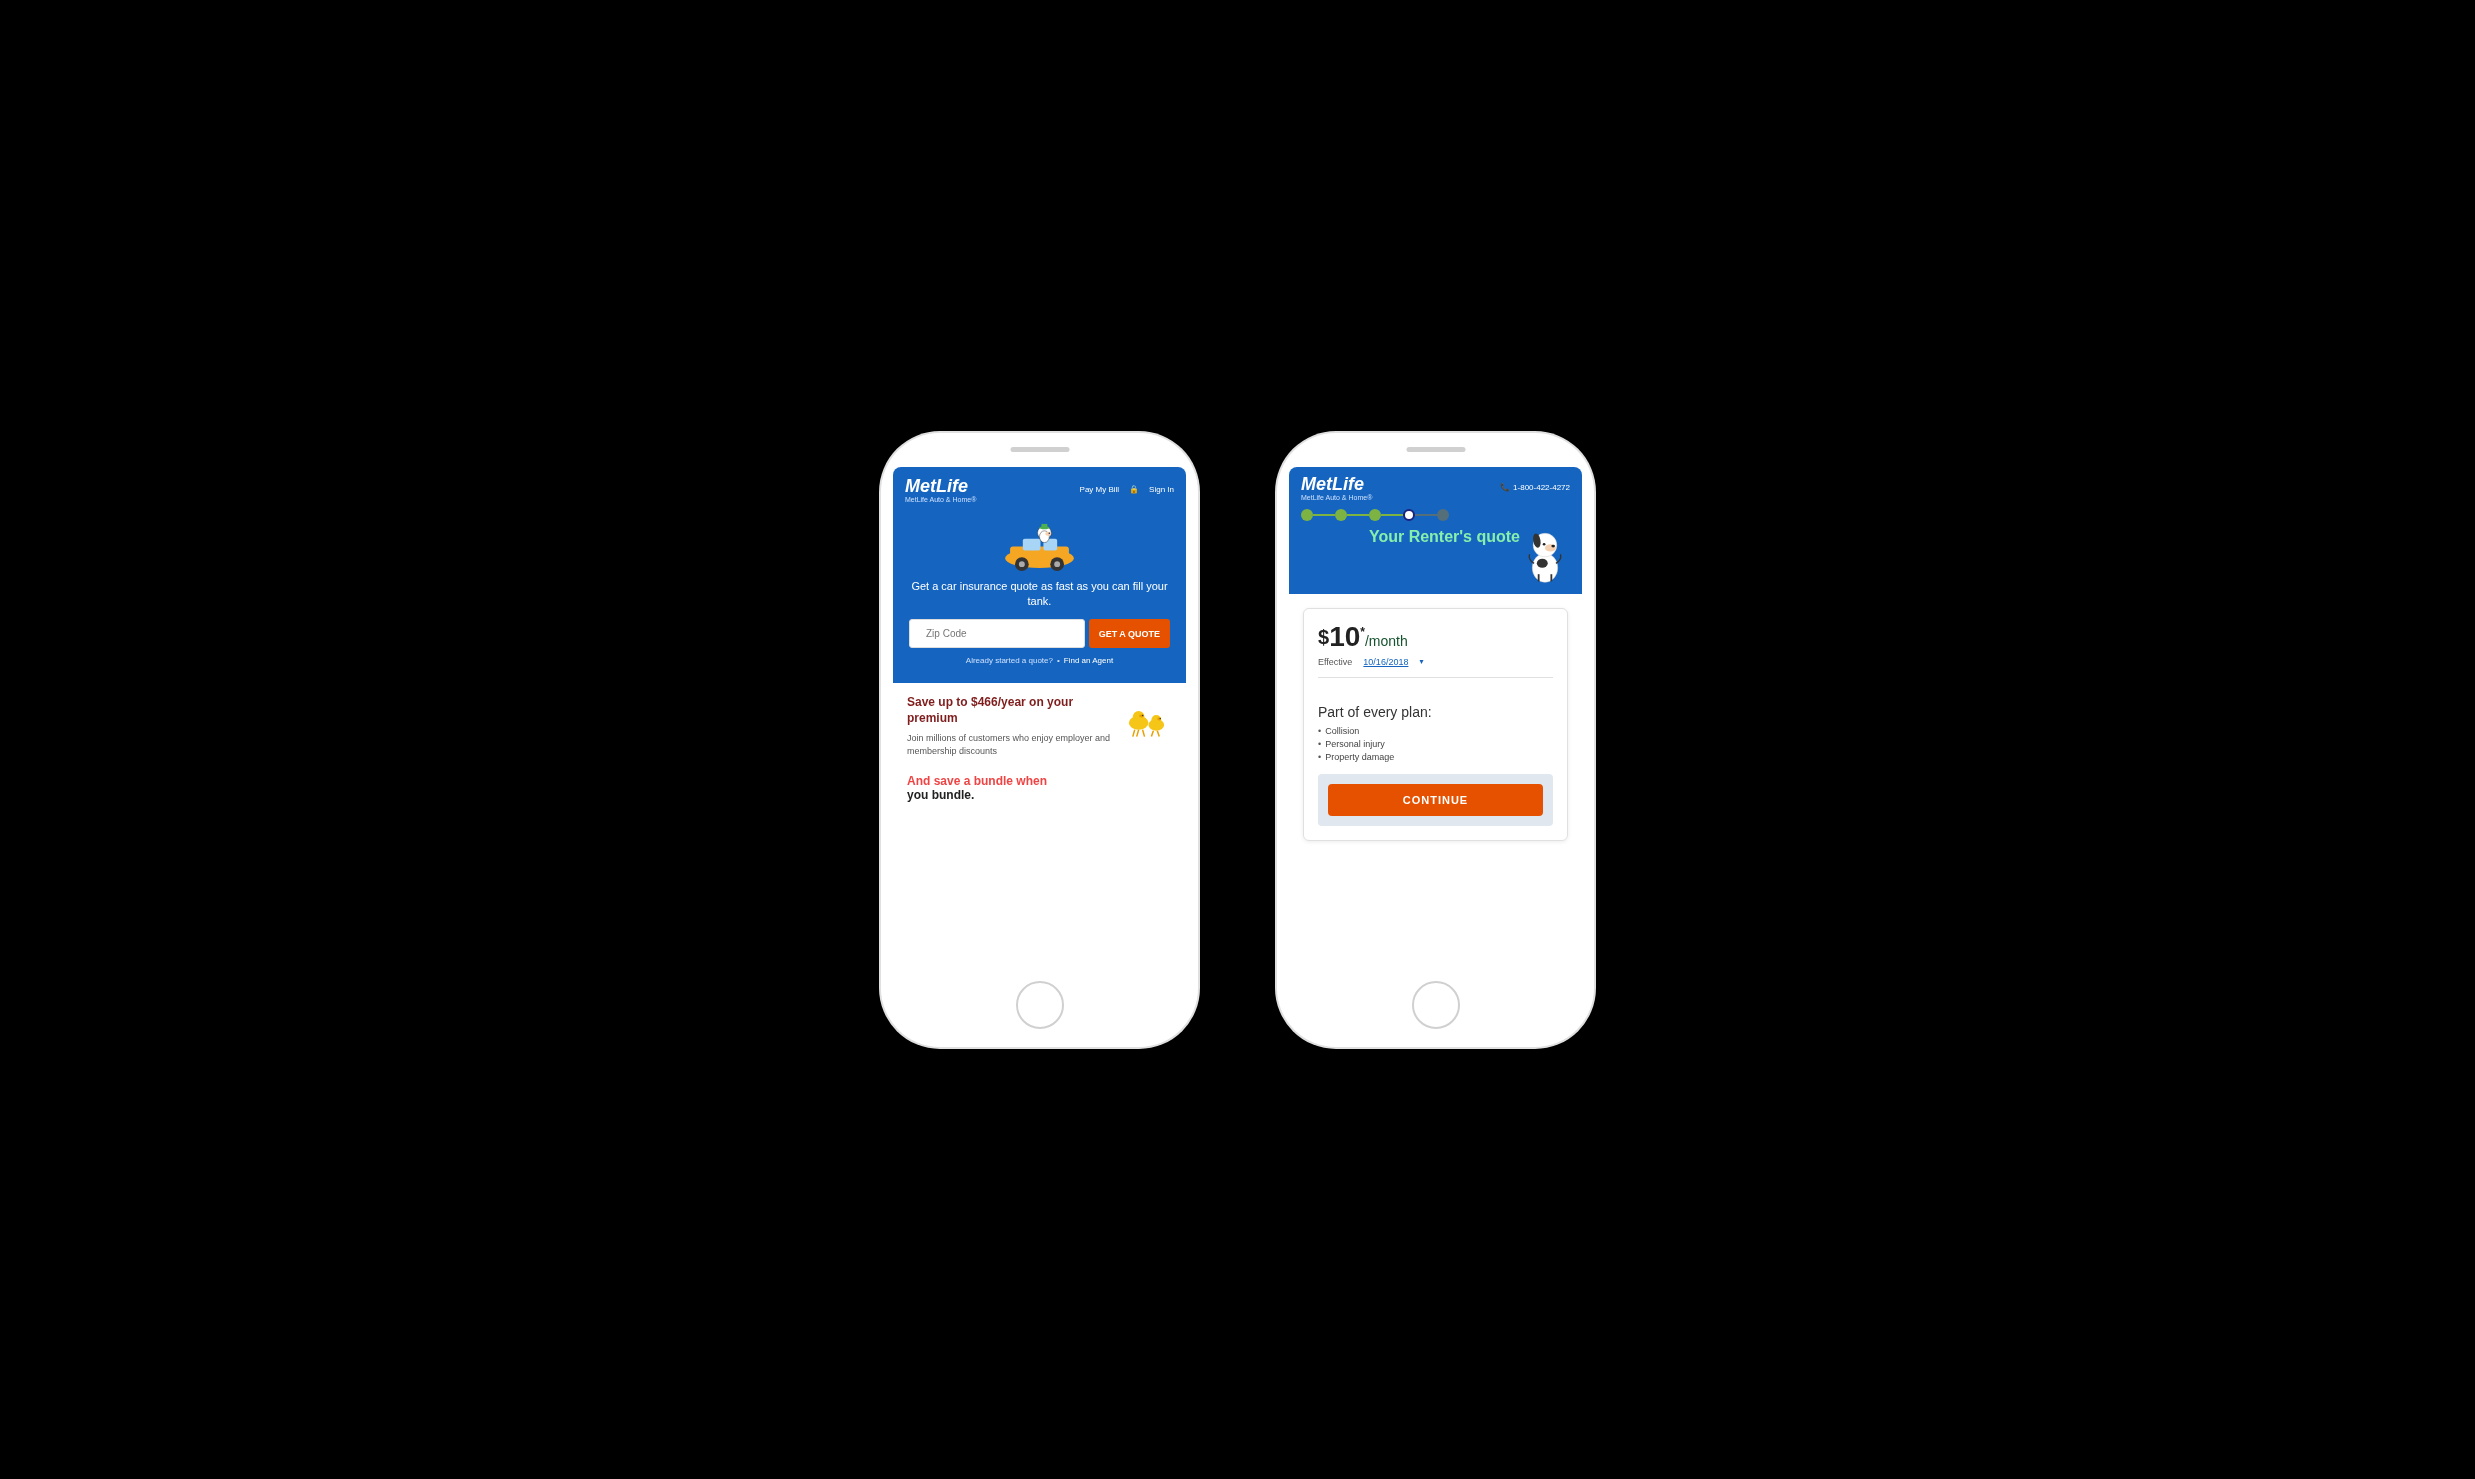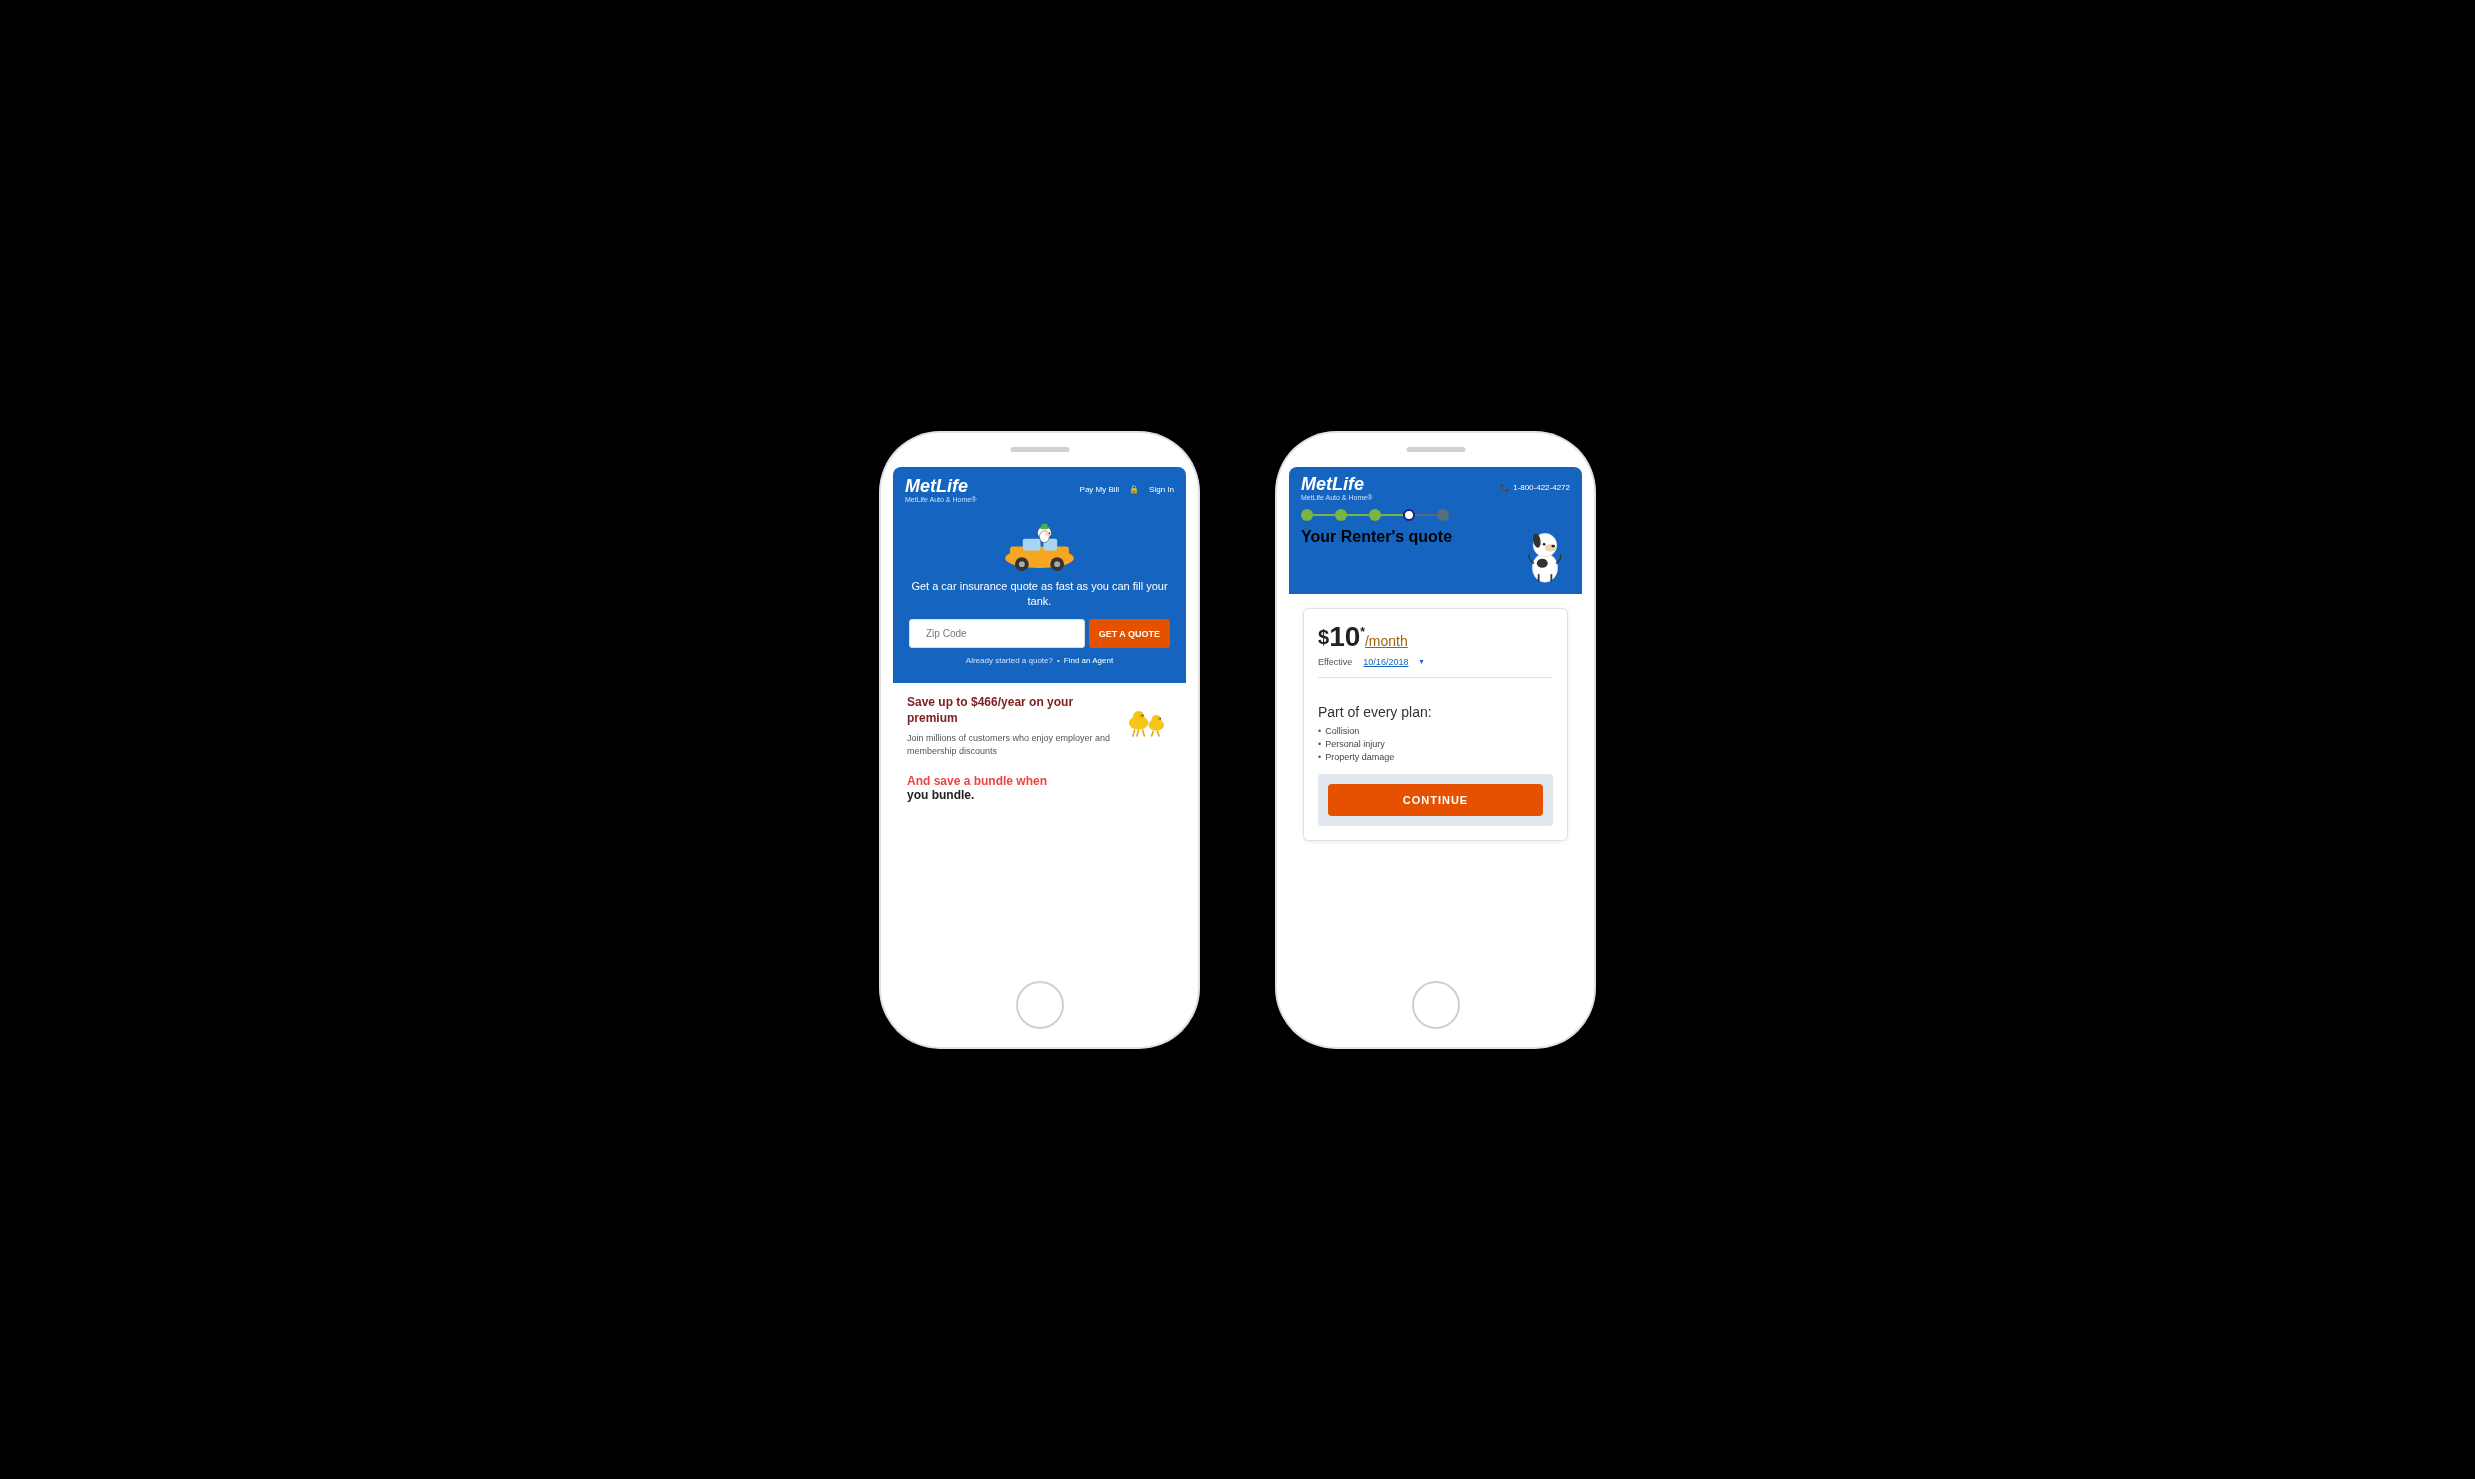--- a/index.html
+++ b/index.html
@@ -251,25 +251,26 @@
     .prog-line.filled { background: #7cb342; }
     .prog-line.unfilled { background: #546e7a; }
 
     .phone2-title-row {
       display: flex;
       align-items: flex-start;
       justify-content: space-between;
     }
 
     .phone2-title {
-      color: #000000;
+      color: #86efac;
       font-size: 16px;
       font-weight: bold;
       line-height: 1.2;
       flex: 1;
+      text-align: right;
     }
 
     .phone2-content {
       background: #fff;
       padding: 14px;
       flex: 1;
     }
 
     .quote-card {
       background: #fff;
@@ -282,21 +283,21 @@
     .price-display {
       font-size: 28px;
       font-weight: bold;
       color: #222;
       line-height: 1;
       margin-bottom: 6px;
     }
 
     .price-display .dollar { font-size: 20px; vertical-align: top; margin-top: 4px; display: inline-block; }
     .price-display .asterisk { font-size: 12px; vertical-align: super; }
-    .price-display .per-month { font-size: 14px; font-weight: normal; color: #a16207; text-decoration: underline; }
+    .price-display .per-month { font-size: 14px; font-weight: normal; color: #14532d; }
 
     .effective-row {
       display: flex;
       align-items: center;
       gap: 11px;
       font-size: 9px;
       color: #555;
       margin-bottom: 26px;
       padding-bottom: 10px;
       border-bottom: 1px solid #e0e0e0;

